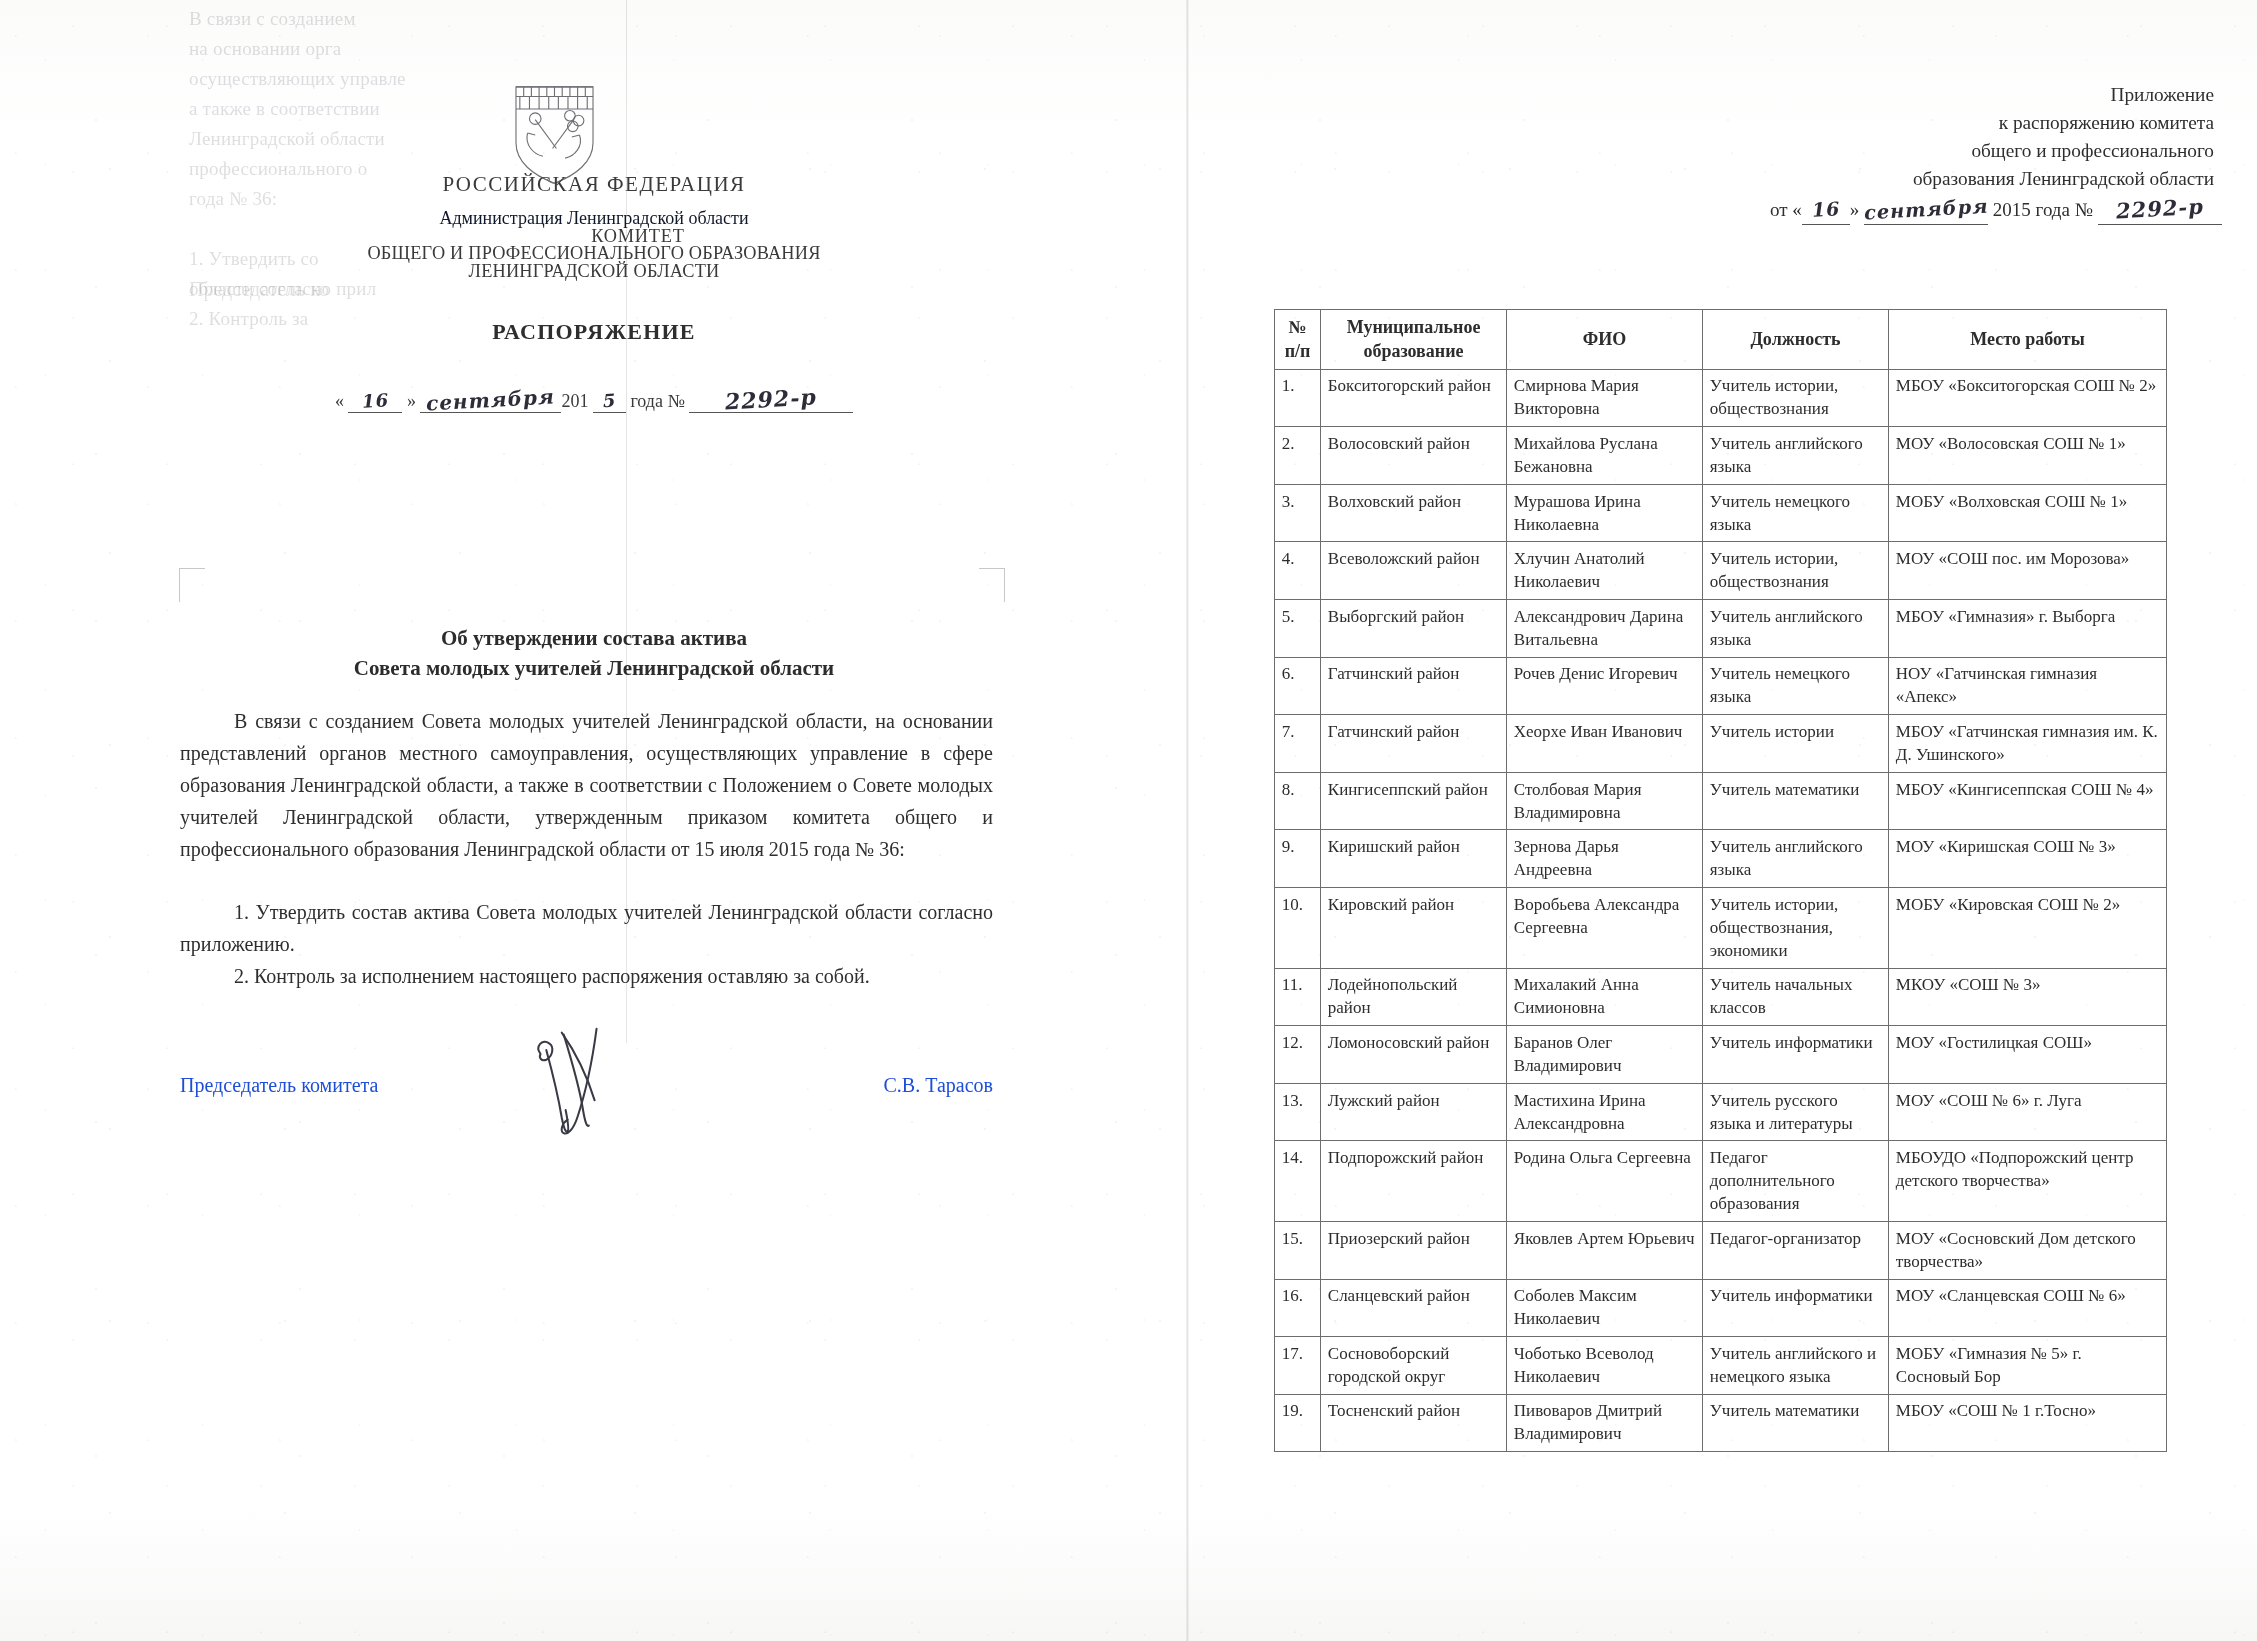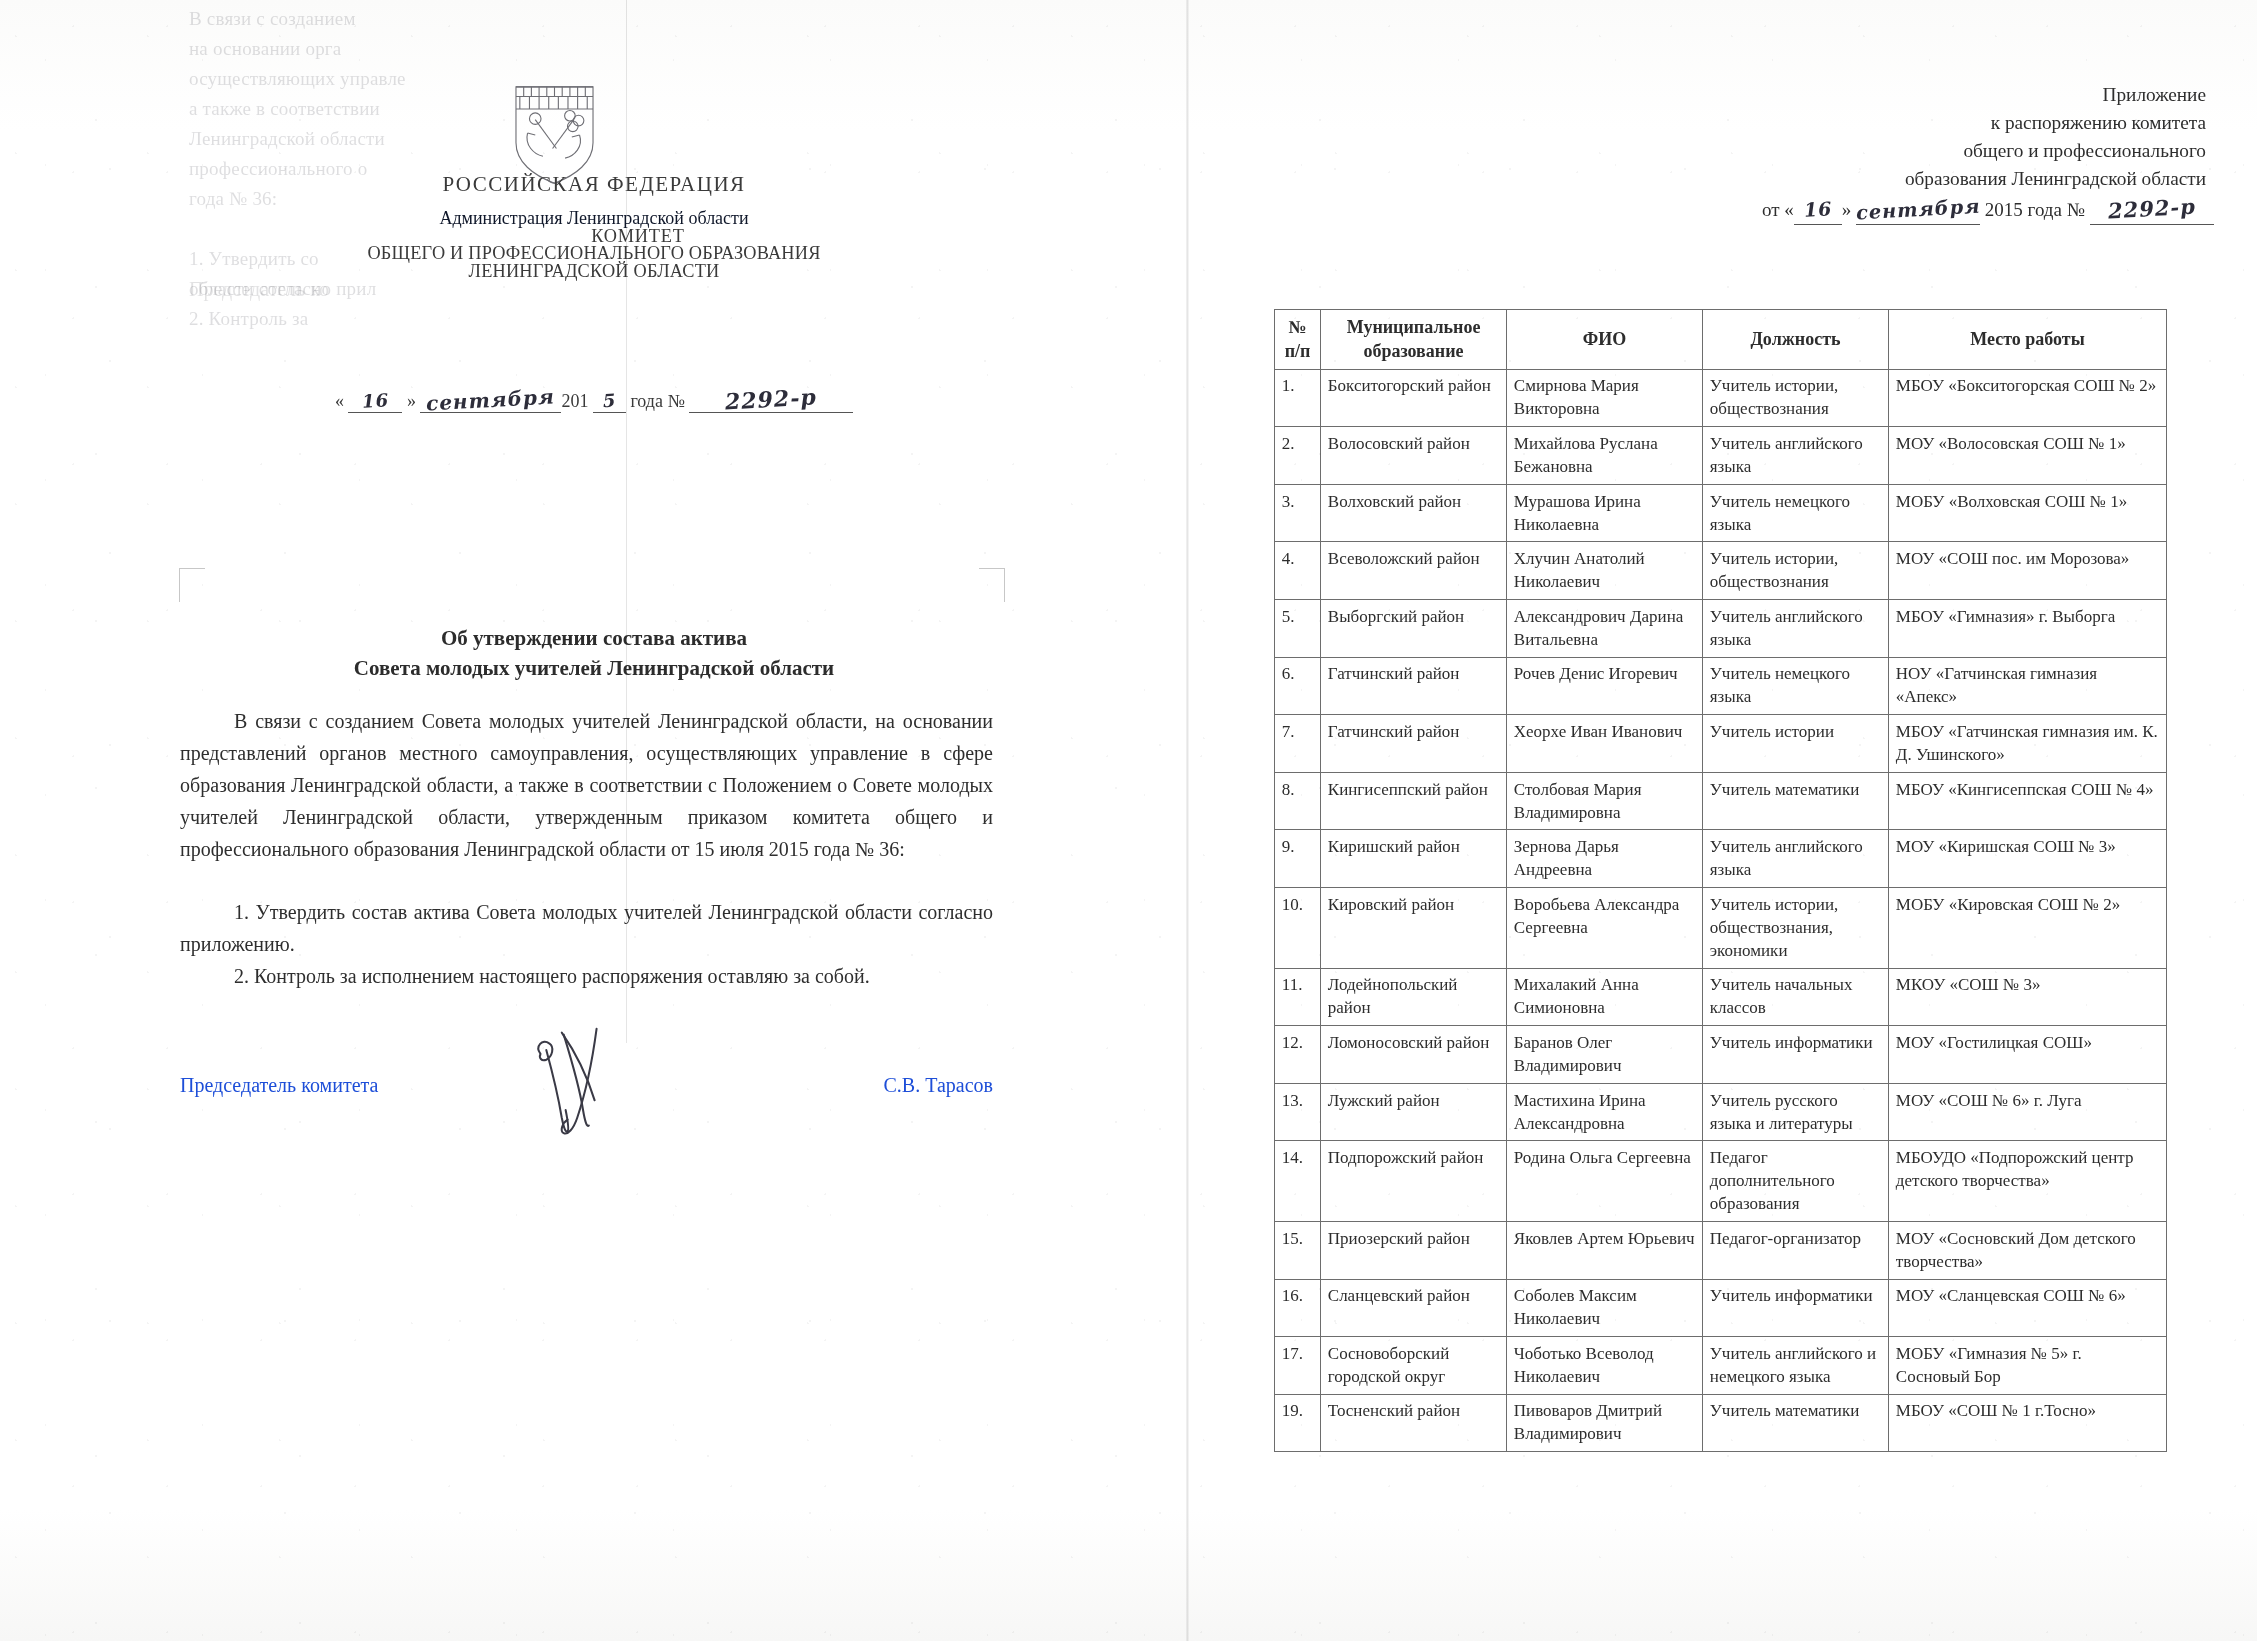--- a/index.html
+++ b/index.html
@@ -100,21 +100,21 @@
     font-size:20px;color:#1d4ed8;
     display:flex;justify-content:space-between;align-items:center;gap:32px;
   }
   #signature-mark{
     position:absolute;left:521px;top:994px;
     width:126px;height:145px;
   }
 
   
   #appendix{
-    position:absolute;right:52px;top:81px;width:444px;
+    position:absolute;right:44px;top:81px;width:444px;
     text-align:right;font-size:19.3px;line-height:28px;color:#2e2e2e;margin-left:32px;
   }
   #appendix .dt{margin-top:1.9px;font-size:19px;white-space:nowrap;}
 
   table#roster{
     position:absolute;left:1274px;top:309px;
     width:893px;
     border-collapse:collapse;
     font-size:17px;
     color:#2d2d2d;
@@ -193,20 +193,21 @@
 
       <path d="M36 100 q8 8 16 0"></path>
     </svg>
   </div>
 
   <div class="hdr" id="rf-line">РОССИЙСКАЯ ФЕДЕРАЦИЯ</div>
   <div class="hdr" id="adm-line">Администрация Ленинградской области</div>
   <div class="hdr" id="komitet-line">КОМИТЕТ</div>
   <div class="hdr" id="komitet-l2">ОБЩЕГО И ПРОФЕССИОНАЛЬНОГО ОБРАЗОВАНИЯ</div>
   <div class="hdr" id="komitet-l3">ЛЕНИНГРАДСКОЙ ОБЛАСТИ</div>
+  <div class="hdr" id="rasp">РАСПОРЯЖЕНИЕ</div>
 
   <div id="date-line">
     <span>«</span>
     <span class="ul" style="width:54px;"><span class="hw">16</span></span>
     <span>»</span>
     <span class="ul" style="width:141px;"><span class="hw" style="font-size:20px;">сентября</span></span><span>201</span>
     <span class="ul" style="width:33px;"><span class="hw">5</span></span>
     <span>года №</span>
     <span class="ul" style="width:164px;"><span class="hw" style="font-size:22px;">2292-р</span></span>
   </div>

